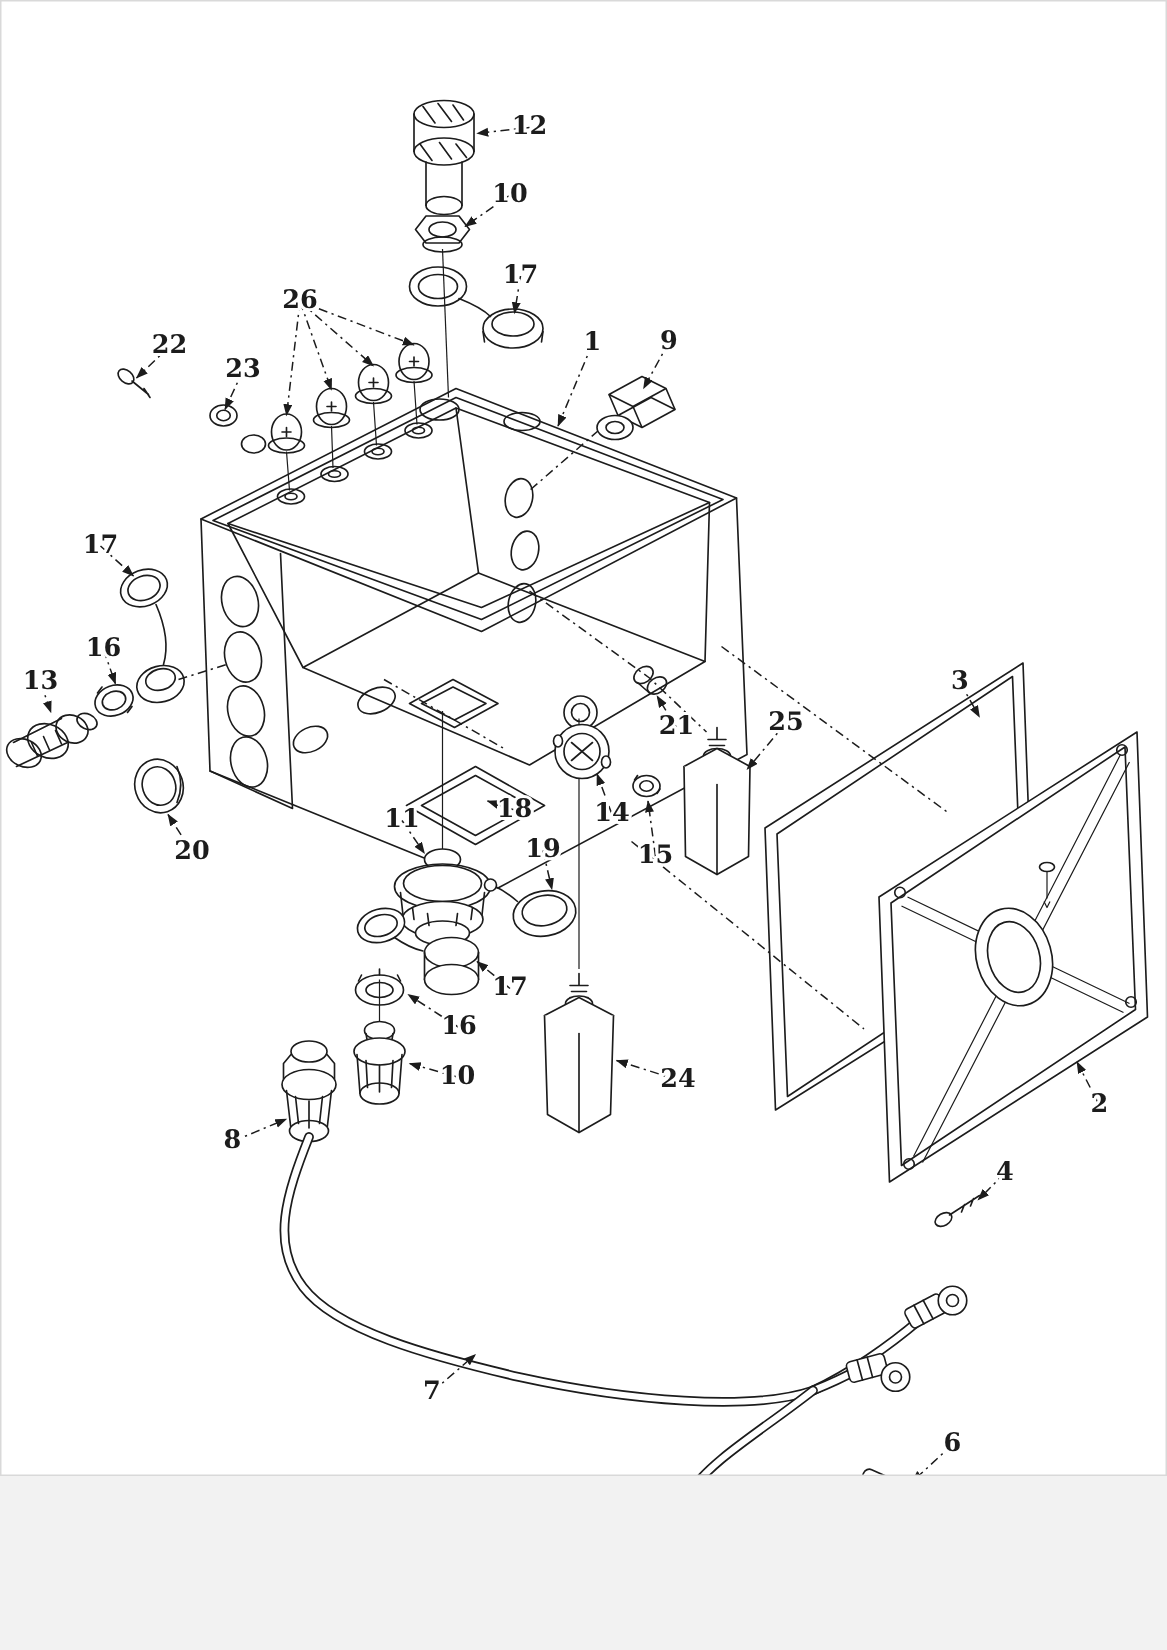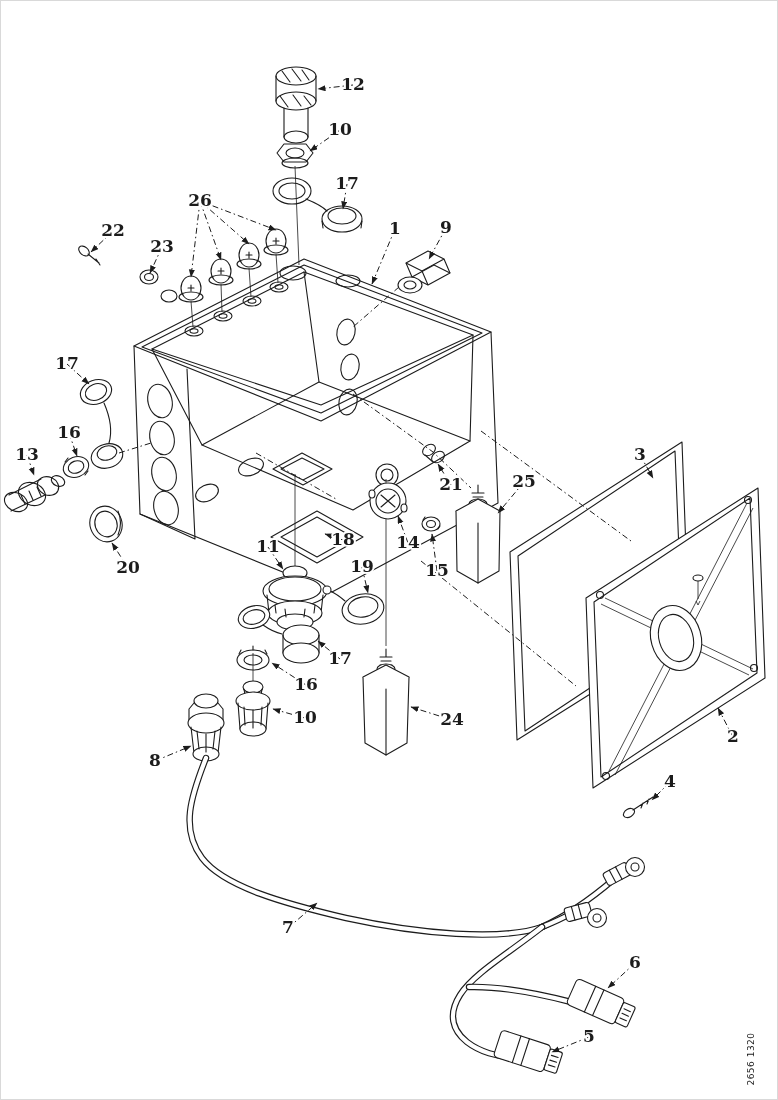--- a/index.html
+++ b/index.html
@@ -1,16 +1,16 @@
 <!DOCTYPE html>
 <html><head>
 <meta charset="utf-8">
 <style>
   html,body{margin:0;padding:0;background:#f2f2f2;}
-  .page{position:relative;width:778px;height:1100px;background:#ffffff;
+  .page{position:relative;width:778px;height:984px;background:#ffffff;
         border:1px solid #d9d9d9;box-sizing:border-box;overflow:hidden;
         font-family:"DejaVu Serif",serif;padding-left:10px;}
   .page svg{position:absolute;left:0;top:0;}
   .ink{stroke:#1c1c1c;fill:none;stroke-width:1.1;stroke-linejoin:round;stroke-linecap:round;}
   .inkf{stroke:#1c1c1c;fill:#ffffff;stroke-width:1.1;stroke-linejoin:round;}
   .cline{stroke:#1c1c1c;stroke-width:.8;fill:none;}
   .dline{stroke:#1c1c1c;stroke-width:1;fill:none;stroke-dasharray:6 3 1.5 3;}
   .cable{stroke:#1c1c1c;stroke-width:6.5;fill:none;stroke-linecap:round;}
   .cablein{stroke:#ffffff;stroke-width:4.2;fill:none;stroke-linecap:round;}
   .leader{stroke:#1c1c1c;stroke-width:1;fill:none;stroke-dasharray:6 3 1.5 3;}

